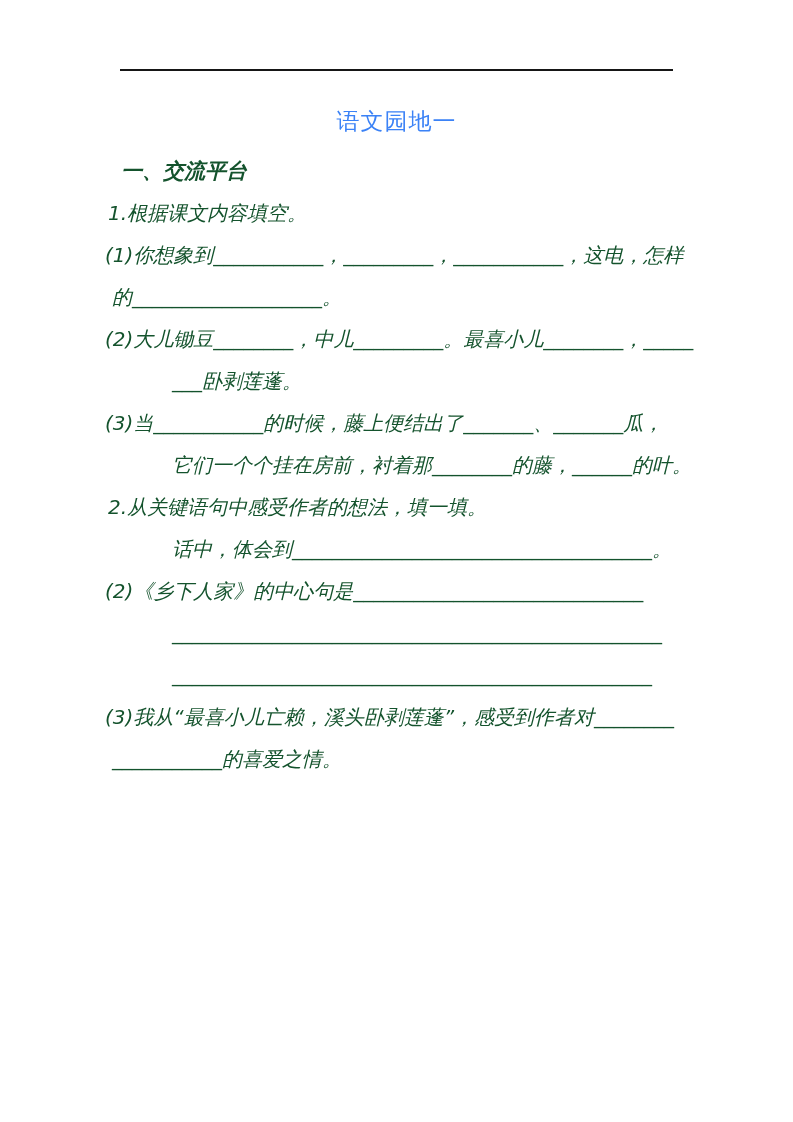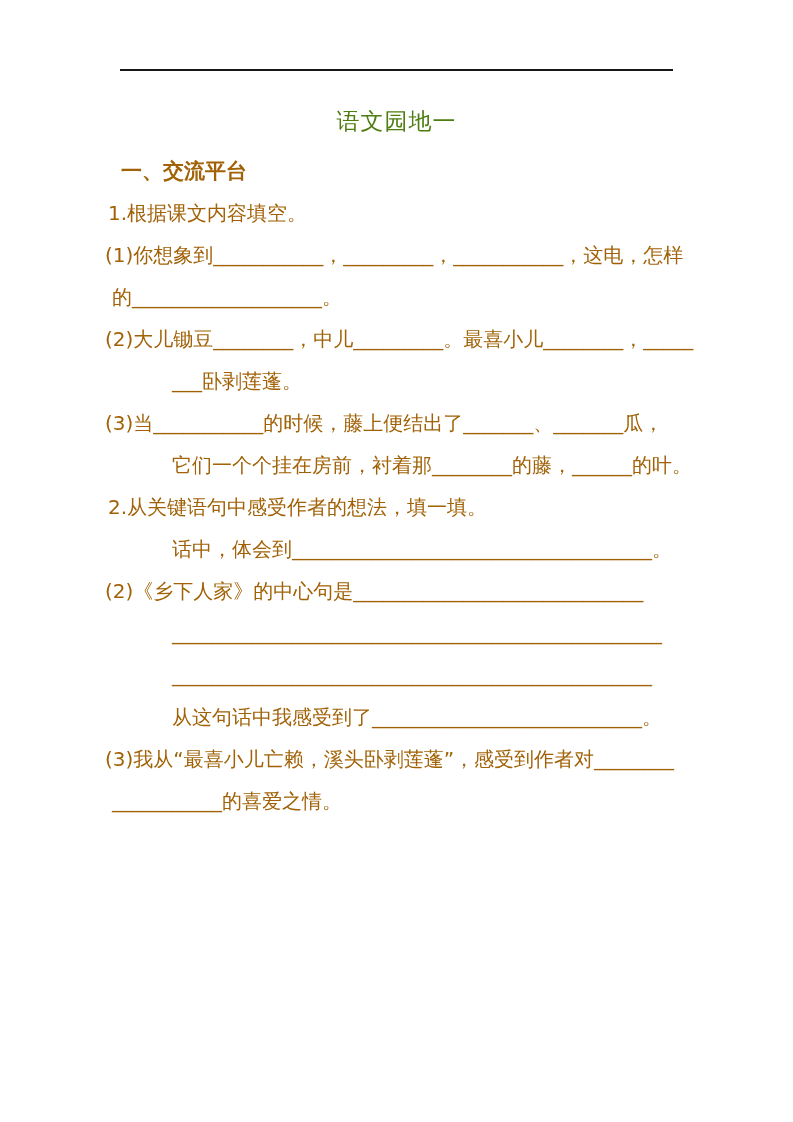--- a/index.html
+++ b/index.html
@@ -27,34 +27,35 @@
   .title {
     position: absolute;
     top: 106px;
     left: 120px;
     width: 553px;
     margin: 0;
     text-align: center;
     font-size: 23px;
     font-weight: 400;
     letter-spacing: 1px;
-    color: #4d7c0f;
+    color: #3b82f6;
   }
   .content {
     position: absolute;
     top: 150px;
     left: 0;
     right: 0;
   }
   .line {
     height: 42px;
     line-height: 42px;
     font-size: 20px;
     white-space: nowrap;
-    color: #a16207;
+    color: #14532d;
+    font-style: italic;
   }
   .line.h {
     padding-left: 121px;
     font-weight: 700;
     font-size: 21px;
   }
   .line.n  { padding-left: 108px; }
   .line.it { padding-left: 105px; }
   .line.ct { padding-left: 172px; }
   .line.ct2 { padding-left: 112px; }
@@ -79,20 +80,19 @@
       <div class="line it">(2)大儿锄豆________，中儿_________。最喜小儿________，_____</div>
       <div class="line ct">___卧剥莲蓬。</div>
       <div class="line it">(3)当___________的时候，藤上便结出了_______、_______瓜，</div>
       <div class="line ct">它们一个个挂在房前，衬着那________的藤，______的叶。</div>
 
       <div class="line n">2.从关键语句中感受作者的想法，填一填。</div>
       <div class="line ct">话中，体会到____________________________________。</div>
       <div class="line it">(2)《乡下人家》的中心句是_____________________________</div>
       <div class="line ct">_________________________________________________</div>
       <div class="line ct">________________________________________________</div>
-      <div class="line ct">从这句话中我感受到了___________________________。</div>
       <div class="line it">(3)我从“最喜小儿亡赖，溪头卧剥莲蓬”，感受到作者对________</div>
       <div class="line ct2">___________的喜爱之情。</div>
     </div>
 
 
   </div>
 </div>
 
 </body></html>

